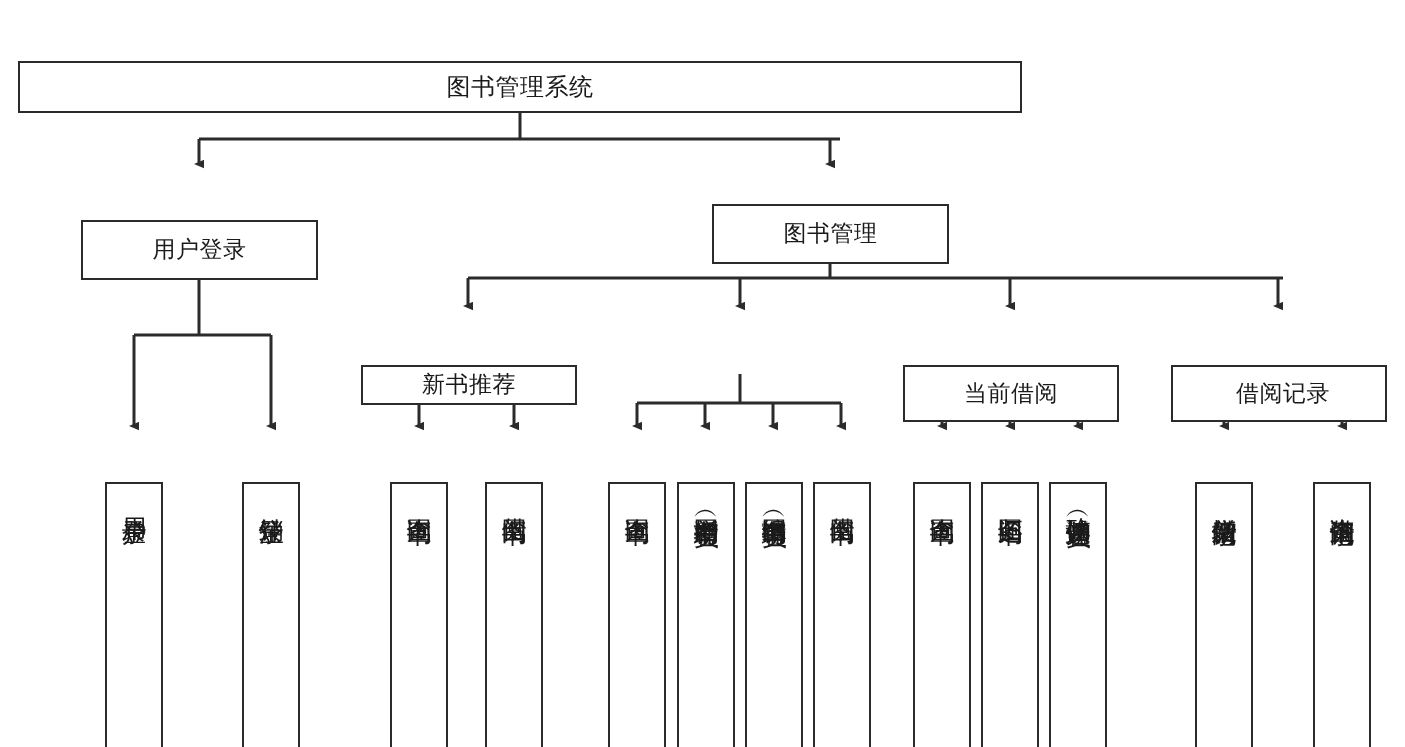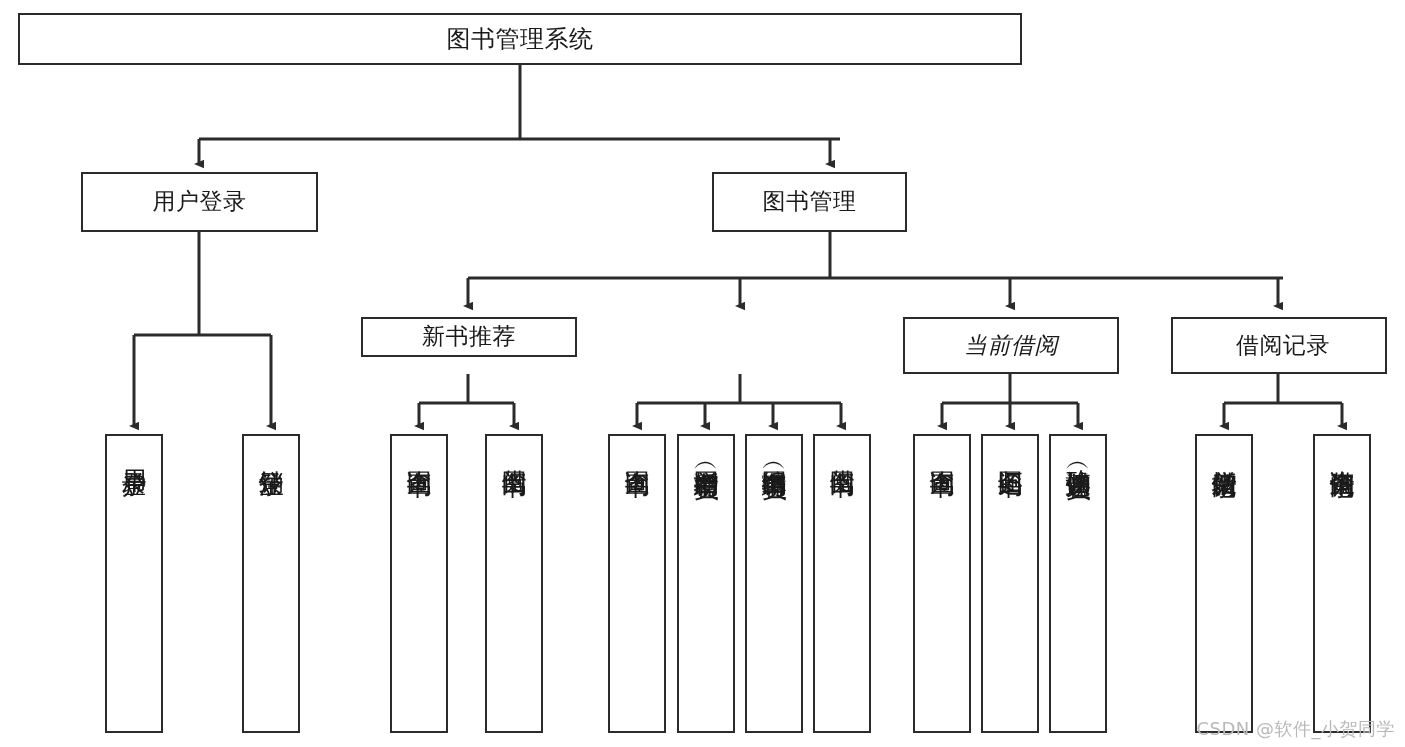--- a/index.html
+++ b/index.html
@@ -28,20 +28,21 @@
   }
   .node {
     position: absolute;
     box-sizing: border-box;
     background: #ffffff;
     border: 2px solid #2b2b2b;
     display: flex;
     align-items: center;
     justify-content: center;
     color: #1a1a1a;
+    margin-top: 48px;
   }
   .node .label {
     display: block;
     text-align: center;
     line-height: 1.18;
     letter-spacing: 0.5px;
   }
   
   .node.h .label {
     writing-mode: horizontal-tb;
@@ -130,30 +131,30 @@
   </svg>
 
   <div class="node h root" style="left:18px; top:13px; width:1004px; height:52px;">
     <span class="label">图书管理系统</span>
   </div>
 
   <div class="node h" style="left:81px; top:172px; width:237px; height:60px;">
     <span class="label">用户登录</span>
   </div>
 
-  <div class="node h" style="left:712px; top:172px; width:195px; height:60px;">
+  <div class="node h" style="left:712px; top:156px; width:237px; height:60px;">
     <span class="label">图书管理</span>
   </div>
 
   <div class="node h" style="left:361px; top:317px; width:216px; height:40px;">
     <span class="label">新书推荐</span>
   </div>
 
 
-  <div class="node h" style="left:903px; top:317px; width:216px; height:57px;font-style:italic;">
+  <div class="node h" style="left:903px; top:317px; width:216px; height:57px;">
     <span class="label">当前借阅</span>
   </div>
 
   <div class="node h" style="left:1171px; top:317px; width:216px; height:57px;padding-left:8px;">
     <span class="label">借阅记录</span>
   </div>
 
   <div class="node v" style="left:105px; top:434px; width:58px; height:299px;">
     <span class="label">用户登录</span>
   </div>
@@ -199,15 +200,14 @@
   </div>
 
   <div class="node v" style="left:1195px; top:434px; width:58px; height:299px;">
     <span class="label">新增借阅记录</span>
   </div>
 
   <div class="node v" style="left:1313px; top:434px; width:58px; height:299px;">
     <span class="label">查询借阅记录</span>
   </div>
 
-  <div id="watermark">CSDN @软件_小贺同学</div>
 
 </div>
 
 </body></html>

